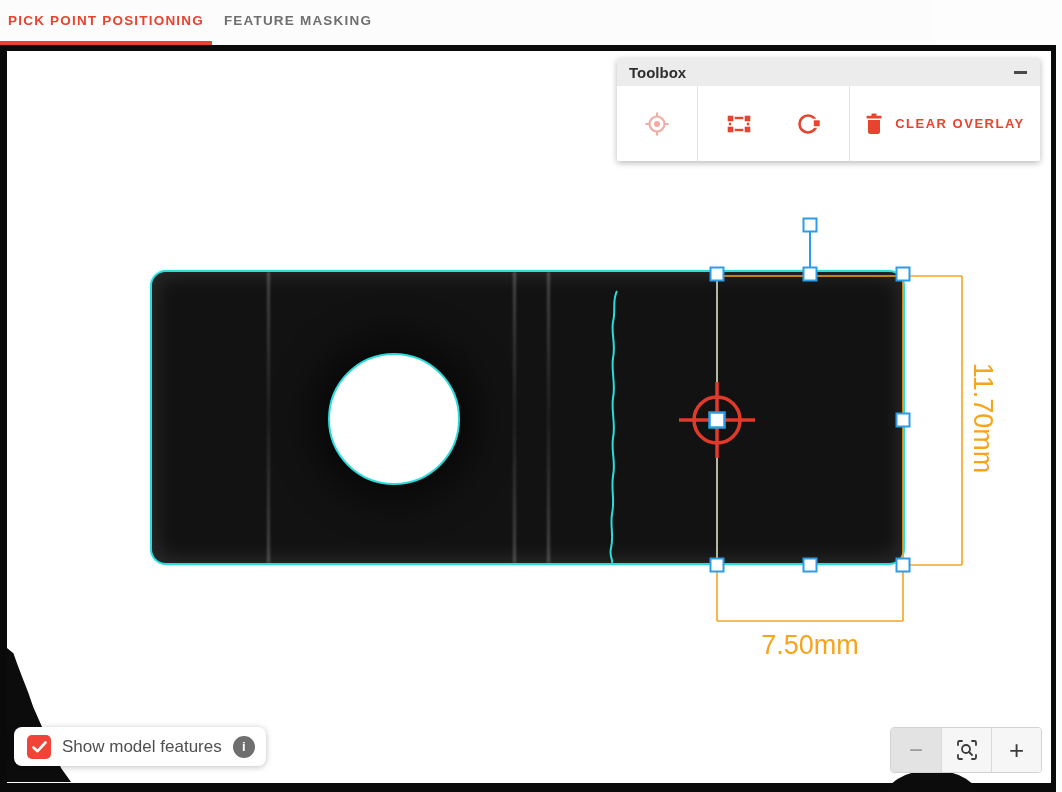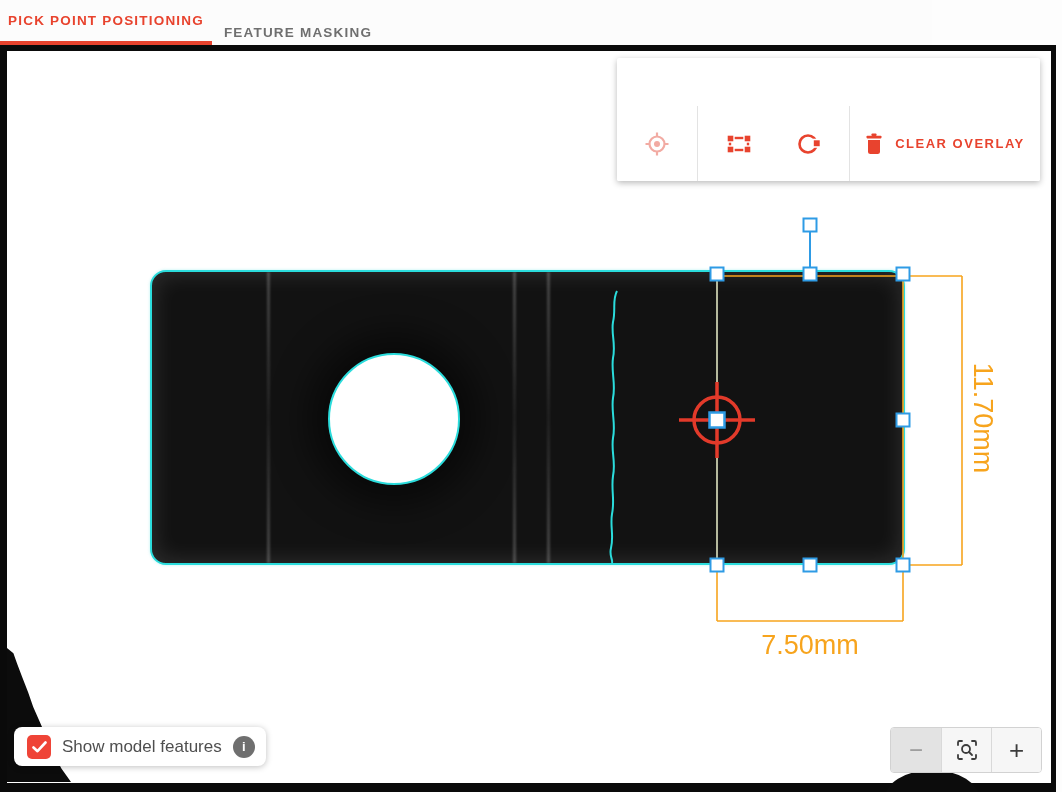--- a/index.html
+++ b/index.html
@@ -7,21 +7,21 @@
   body { font-family:"Liberation Sans", sans-serif; }
   #app { position:relative; width:1062px; height:792px; background:#fdfdfd; overflow:hidden; }
 
   
   .tabbar { position:absolute; left:0; top:0; width:932px; height:45px; background:#fcfcfc; display:flex; }
   .tab { height:45px; display:flex; align-items:center; justify-content:center;
          font-size:13.5px; font-weight:bold; letter-spacing:1.2px; cursor:pointer;
          border-bottom:4px solid transparent; color:#6f6f6f; }
   .tab.active { color:#e8432e; border-bottom-color:#e8432e; }
   .tab-pick { width:212px; }
-  .tab-mask { width:172px;margin-top:12px; }
+  .tab-mask { width:172px; }
 
   
   .frame { position:absolute; left:0; top:45px; width:1056px; height:747px;
            background:#ffffff; border-style:solid; border-color:#0a0a0a;
            border-width:6px 5px 9px 7px; }
 
   
   .part { position:absolute; left:150px; top:270px; width:755px; height:295px;
           background:#121212; border:2px solid #2bdcdc; border-radius:16px;
           box-shadow: inset 0 0 25px rgba(255,255,255,0.14), 0 0 3px rgba(43,220,220,0.35);
@@ -42,21 +42,21 @@
   #overlay { position:absolute; left:0; top:0; width:1062px; height:792px; z-index:4; pointer-events:none; }
   #overlay text { font-family:"Liberation Sans", sans-serif; }
 
   
   .toolbox { position:absolute; left:617px; top:58px; width:423px; z-index:5;
              box-shadow:0 2px 6px rgba(0,0,0,0.28); border-radius:2px; overflow:hidden; background:#fff; }
   .toolbox-header { height:28px; background:#ececec; display:flex; align-items:center; justify-content:space-between; padding:0 12px; }
   .toolbox-title { font-size:15px; font-weight:bold; color:#2f2f2f; }
   .collapse-btn { width:16px; height:16px; display:flex; align-items:center; justify-content:center; cursor:pointer; }
   .collapse-bar { width:13px; height:3px; background:#4a4a4a; }
-  .toolbox-body { height:75px; display:flex; align-items:stretch; background:#ffffff;margin-top:48px; }
+  .toolbox-body { height:75px; display:flex; align-items:stretch; background:#ffffff; }
   .tb-cell { display:flex; align-items:center; justify-content:center; }
   .tb-cell-1 { width:81px; border-right:1px solid #e3e3e3; }
   .tb-cell-2 { width:152px; border-right:1px solid #e3e3e3; gap:42px; }
   .tb-cell-3 { flex:1; gap:12px; }
   .tb-btn { display:flex; align-items:center; justify-content:center; cursor:pointer; }
   .clear-overlay-label { color:#e8432e; font-size:13px; font-weight:bold; letter-spacing:1.5px; }
 
   
   .features-pill { position:absolute; left:14px; top:727px; height:39px; z-index:5;
                    background:#ffffff; border-radius:8px; box-shadow:0 1px 6px rgba(0,0,0,0.25);
@@ -134,20 +134,26 @@
       <circle cx="717" cy="420" r="23" fill="none" stroke="#e23a2a" stroke-width="3.5"></circle>
       <path d="M679,420 H755 M717,382 V458" stroke="#e23a2a" stroke-width="3.5" fill="none"></path>
       <rect x="709.5" y="412.5" width="15" height="15" fill="#ffffff" stroke="#2e9be5" stroke-width="2.5"></rect>
     </g>
 
     <text x="981" y="418" transform="rotate(90 981 418)" text-anchor="middle" dominant-baseline="middle" font-size="27" fill="#f7a41d">11.70mm</text>
     <text x="810" y="654" text-anchor="middle" font-size="27" fill="#f7a41d">7.50mm</text>
   </svg>
 
   <div class="toolbox">
+    <div class="toolbox-header">
+      <span class="toolbox-title">Toolbox</span>
+      <span class="collapse-btn">
+        <span class="collapse-bar"></span>
+      </span>
+    </div>
     <div class="toolbox-body">
       <div class="tb-cell tb-cell-1">
         <span class="tb-btn">
           <svg width="28" height="28" viewBox="0 0 28 28">
             <circle cx="14" cy="14" r="7.5" fill="none" stroke="#f2aba3" stroke-width="2.2"></circle>
             <circle cx="14" cy="14" r="3" fill="#f2aba3"></circle>
             <path d="M14,2.5 V6 M14,22 V25.5 M2.5,14 H6 M22,14 H25.5" stroke="#f2aba3" stroke-width="2.2"></path>
           </svg>
         </span>
       </div>

